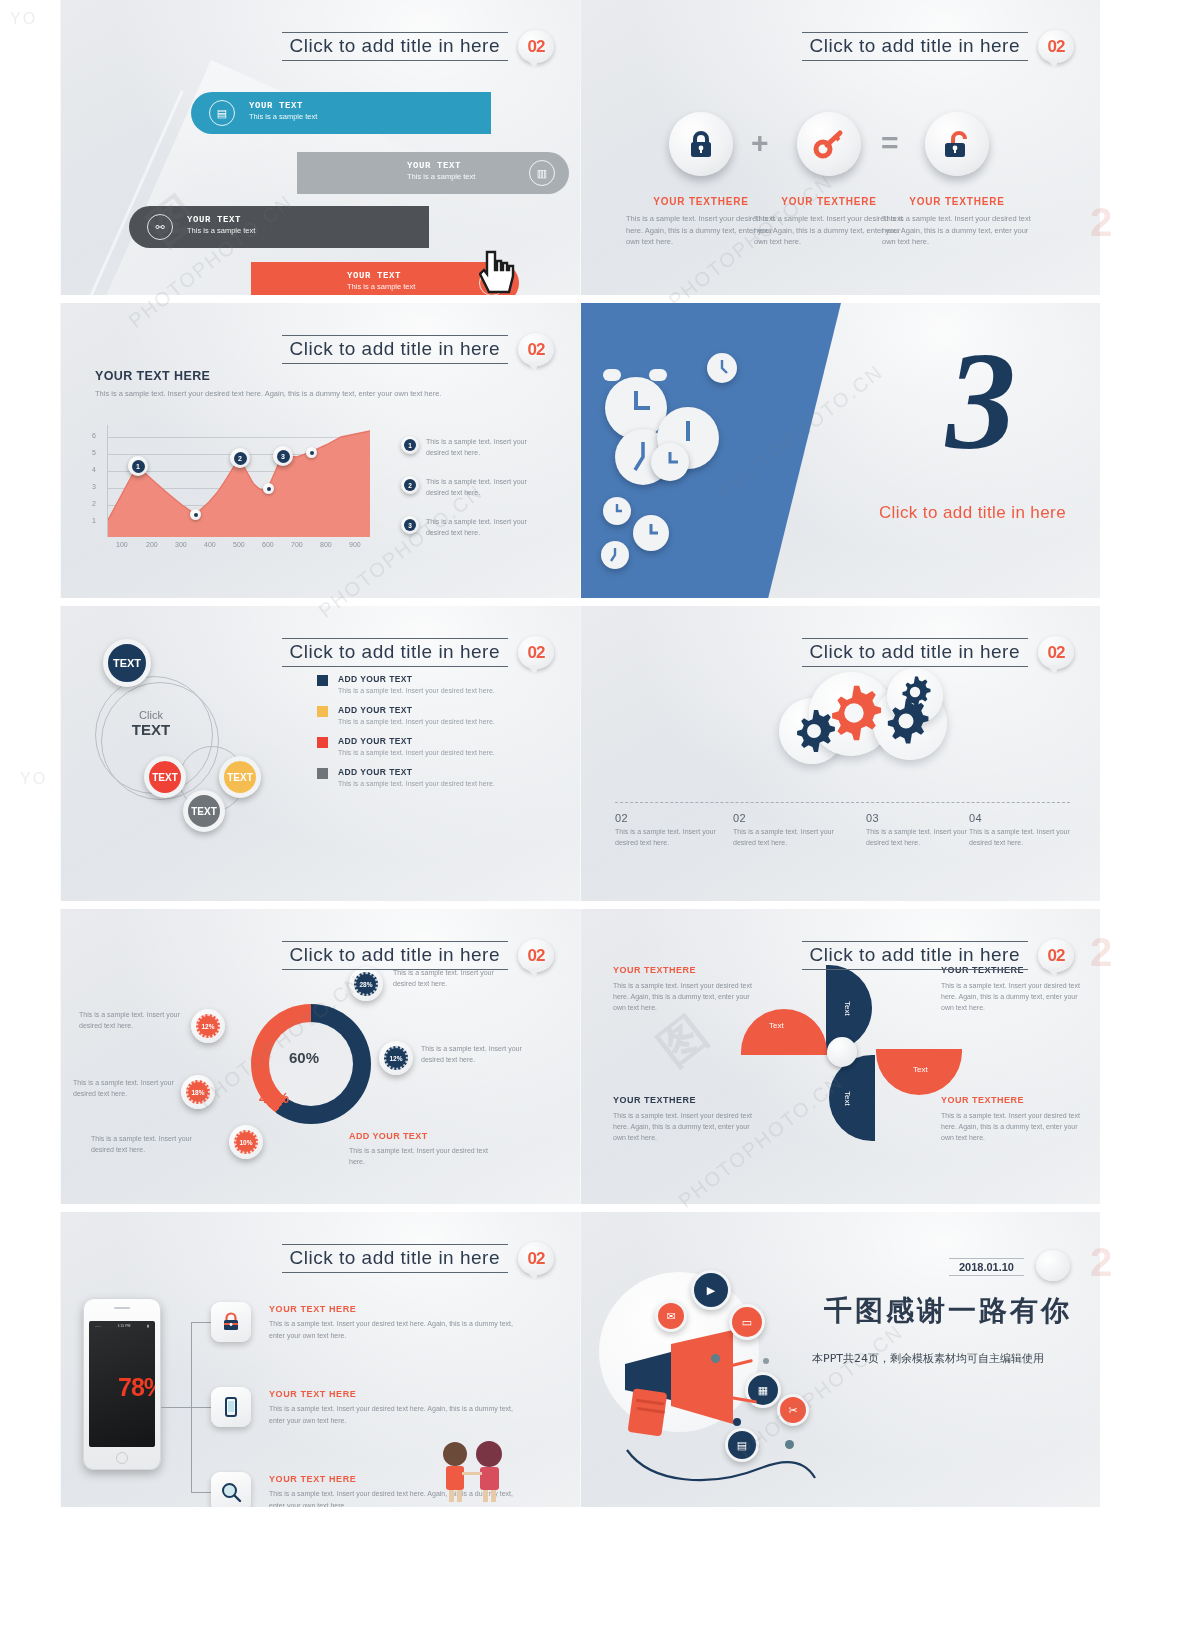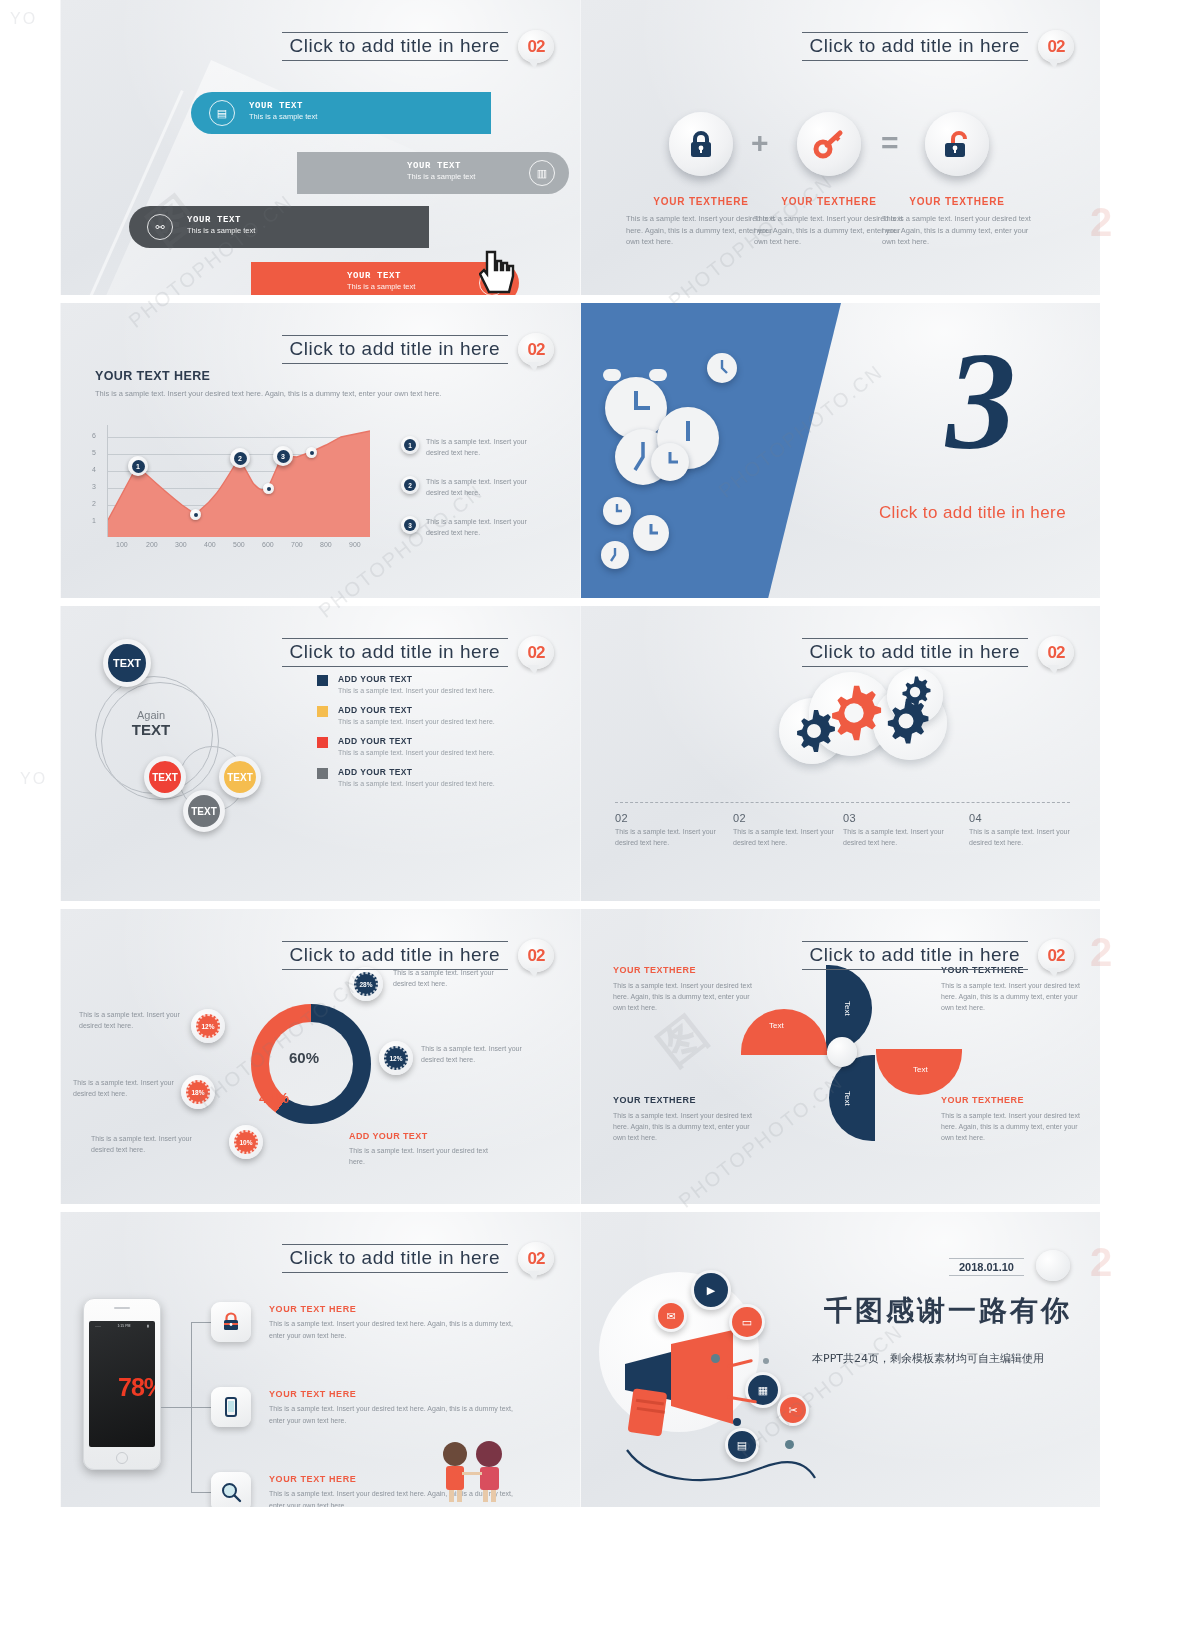--- a/index.html
+++ b/index.html
@@ -463,21 +463,21 @@
           <span>TEXT</span>
         </div>
       <div class="bub" style="left:158px; top:150px; width:42px;height:42px;background:#f5bd4f; font-size:10px;">
           <span>TEXT</span>
         </div>
       <div class="bub" style="left:122px; top:184px; width:42px;height:42px;background:#6f7479; font-size:10px;">
           <span>TEXT</span>
         </div>
 
       <div style="position:absolute; left:50px; top:103px; width:80px; text-align:center;">
-        <div style="font-size:11px;color:#777d84;">Again</div>
+        <div style="font-size:11px;color:#777d84;">Click</div>
         <div style="font-size:15px;color:#3b444e;font-weight:bold;">TEXT</div>
       </div>
 
       <div class="lgrow" style="left:256px; top:68px;">
         <div class="sw" style="background:#1b3a5c;"></div>
         <div>
             <h5>ADD YOUR TEXT</h5>
              <p>This is a sample text. Insert your desired text here.</p>
           </div>
       </div>
@@ -539,21 +539,21 @@
       <div class="dashed"></div>
 
       <div class="q" style="left:34px; top:206px;">
         <h5>02</h5>
         <p>This is a sample text. Insert your desired text here.</p>
       </div>
       <div class="q" style="left:152px; top:206px;">
         <h5>02</h5>
         <p>This is a sample text. Insert your desired text here.</p>
       </div>
-      <div class="q" style="left:262px; top:206px;">
+      <div class="q" style="left:285px; top:206px;">
         <h5>03</h5>
         <p>This is a sample text. Insert your desired text here.</p>
       </div>
       <div class="q" style="left:388px; top:206px;">
         <h5>04</h5>
         <p>This is a sample text. Insert your desired text here.</p>
       </div>
     </div>
   </div>
   <div class="rowgap"></div>

